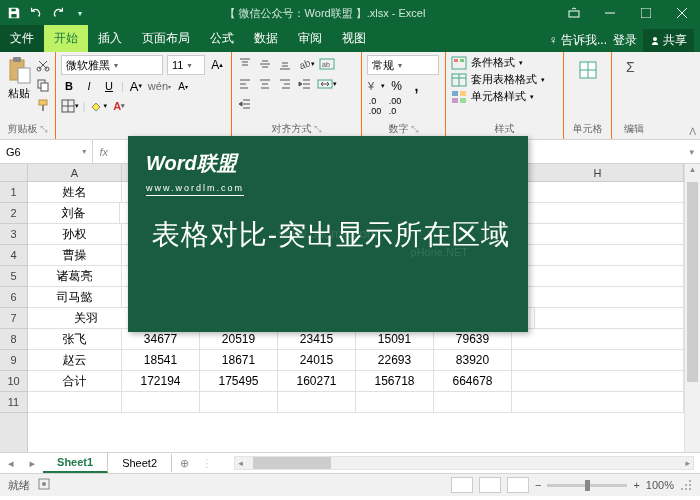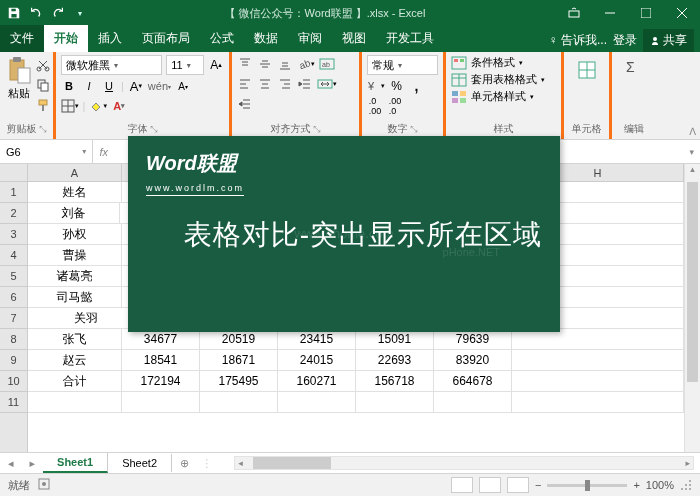--- a/index.html
+++ b/index.html
@@ -7,26 +7,26 @@
 
 .title-bar { height: 26px; background: #0e6535; display: flex; align-items: center; color: #fff; font-size: 11px; }
 .title-bar .qat { display: flex; gap: 2px; padding: 0 4px; align-items: center; }
 .title-bar .qat-btn { width: 20px; height: 20px; display: flex; align-items: center; justify-content: center; cursor: pointer; }
 .title-bar .title-text { flex: 1; text-align: center; color: #d0e8dc; }
 .win-controls { display: flex; }
 .win-btn { width: 36px; height: 26px; display: flex; align-items: center; justify-content: center; cursor: pointer; }
 
 .menu-bar { height: 26px; background: #0e6535; display: flex; align-items: flex-end; font-size: 12px; }
 .menu-item { padding: 5px 10px 5px; color: #fff; cursor: pointer; }
-.menu-item.active { background: #ffffff; color: #1e7a47; font-weight: bold; }
+.menu-item.active { background: #bef264; color: #1e7a47; }
 .menu-right { margin-left: auto; display: flex; align-items: center; color: #fff; padding-right: 6px; gap: 6px; }
 .share-btn { background: #0a5029; padding: 3px 7px; display: flex; align-items: center; gap: 3px; }
 
 .ribbon { height: 88px; background: #f1f1f1; border-bottom: 1px solid #d4d4d4; display: flex; font-size: 11px; position: relative; }
-.ribbon-group { border-right: 3px solid #f97316; padding: 2px 5px; display: flex; flex-direction: column; }
+.ribbon-group { border-right: 1px solid #f97316; padding: 2px 5px; display: flex; flex-direction: column; }
 .ribbon-group-label { text-align: center; color: #666; font-size: 10px; margin-top: auto; padding: 1px 0; }
 .big-btn { display: flex; flex-direction: column; align-items: center; gap: 2px; padding: 2px; cursor: pointer; }
 .font-sel { display: inline-flex; align-items: center; border: 1px solid #ccc; background: #fff; height: 20px; padding: 0 4px; font-size: 11px; }
 .font-sel .chev { margin-left: 4px; font-size: 8px; color: #666; }
 .btn-row { display: flex; gap: 4px; align-items: center; margin: 1px 0; }
 .mini-btn { min-width: 16px; height: 18px; display: flex; align-items: center; justify-content: center; cursor: pointer; }
 .launcher { font-size: 9px; color: #888; text-align: right; cursor: pointer; }
 
 .name-box-row { height: 24px; background: #fff; border-bottom: 1px solid #d4d4d4; display: flex; align-items: center; font-size: 11px; }
 .name-box { width: 106px; border-right: 1px solid #d4d4d4; padding: 0 6px; display: flex; align-items: center; height: 100%; }
@@ -38,21 +38,21 @@
 .corner { position: absolute; top: 0; left: 0; width: 28px; height: 18px; background: #e6e6e6; border-right: 1px solid #ccc; border-bottom: 1px solid #ccc; }
 .col-headers { position: absolute; top: 0; left: 28px; right: 16px; height: 18px; display: flex; background: #e6e6e6; border-bottom: 1px solid #ccc; }
 .col-h { border-right: 1px solid #ccc; display: flex; align-items: center; justify-content: center; font-size: 11px; color: #444; }
 .row-headers { position: absolute; top: 18px; left: 0; width: 28px; bottom: 0; background: #e6e6e6; border-right: 1px solid #ccc; }
 .row-h { height: 21px; border-bottom: 1px solid #ccc; display: flex; align-items: center; justify-content: center; font-size: 11px; color: #444; }
 .cells { position: absolute; top: 18px; left: 28px; right: 16px; bottom: 0; }
 .cell-row { display: flex; height: 21px; }
 .cell { border-right: 1px solid #e0e0e0; border-bottom: 1px solid #e0e0e0; display: flex; align-items: center; justify-content: center; font-size: 12px; }
 .vscroll { position: absolute; top: 0; right: 0; width: 16px; height: 100%; background: #f1f1f1; border-left: 1px solid #e0e0e0; }
 
-.overlay { position: absolute; left: 128px; top: 136px; width: 432px; height: 196px; background: #195c42; color: #fff; padding: 14px 18px; box-shadow: 2px 2px 6px rgba(0,0,0,0.3); }
+.overlay { position: absolute; left: 128px; top: 136px; width: 400px; height: 196px; background: #195c42; color: #fff; padding: 14px 18px; box-shadow: 2px 2px 6px rgba(0,0,0,0.3); }
 .overlay-logo { font-size: 20px; font-weight: bold; font-style: italic; }
 .overlay-logo-sub { font-size: 9px; letter-spacing: 2px; border-bottom: 1px solid #fff; display: inline-block; padding-bottom: 2px; margin-bottom: 4px; }
 .overlay-main { font-size: 28px; text-align: right; margin-top: 16px; letter-spacing: 1px; }
 .overlay-foot { font-size: 12px; margin-top: 40px; }
 .wm { position: absolute; top: 90px; left: 50%; transform: translateX(-50%); color: rgba(255,255,255,0.12); font-size: 13px; }
 .wm2 { position: absolute; top: 110px; right: 60px; color: rgba(255,255,255,0.12); font-size: 11px; }
 
 .sheet-tabs { height: 22px; background: #fff; border-top: 1px solid #d4d4d4; display: flex; align-items: center; font-size: 11px; border-bottom: 1px solid #d4d4d4; }
 .sheet-nav { padding: 0 8px; color: #888; cursor: pointer; }
 .sheet-tab { padding: 3px 14px; border-right: 1px solid #ccc; cursor: pointer; }
@@ -119,21 +119,20 @@
 
 <div class="menu-bar">
   <div class="menu-item" style="background:#0a5029">文件</div>
   <div class="menu-item active">开始</div>
   <div class="menu-item">插入</div>
   <div class="menu-item">页面布局</div>
   <div class="menu-item">公式</div>
   <div class="menu-item">数据</div>
   <div class="menu-item">审阅</div>
   <div class="menu-item">视图</div>
-  <div class="menu-item">开发工具</div>
   <div class="menu-right">
     <span>♀ <span>告诉我...</span></span>
     <span>登录</span>
     <span class="share-btn">
         <svg width="10" height="10" viewBox="0 0 10 10">
           <circle cx="5" cy="3" r="2" fill="#fff"></circle>
           <path d="M2 9a3 3 0 0 1 6 0" fill="#fff"></path>
         </svg>
         <span>共享</span>
       </span>
@@ -208,21 +207,20 @@
         </div>
       <span style="color:#ccc">|</span>
       <div class="mini-btn">
           <svg width="14" height="14">
             <path d="M3 8l4-4 4 4-4 4z" fill="#ffeb3b" stroke="#888"></path>
           </svg>
           <span style="font-size:7px">▾</span>
         </div>
       <div class="mini-btn" style="color:#d32f2f;font-weight:bold">A<span style="font-size:7px;color:#666">▾</span></div>
     </div>
-    <div class="ribbon-group-label"><span>字体</span> <span class="launcher">⤡</span></div>
   </div>
 
   <div class="ribbon-group" style="width:130px">
     <div class="btn-row">
       <div class="mini-btn">
           <svg width="14" height="14">
             <g stroke="#555">
               <line x1="2" y1="2" x2="12" y2="2"></line>
               <line x1="4" y1="5" x2="10" y2="5"></line>
               <line x1="4" y1="8" x2="10" y2="8"></line>

